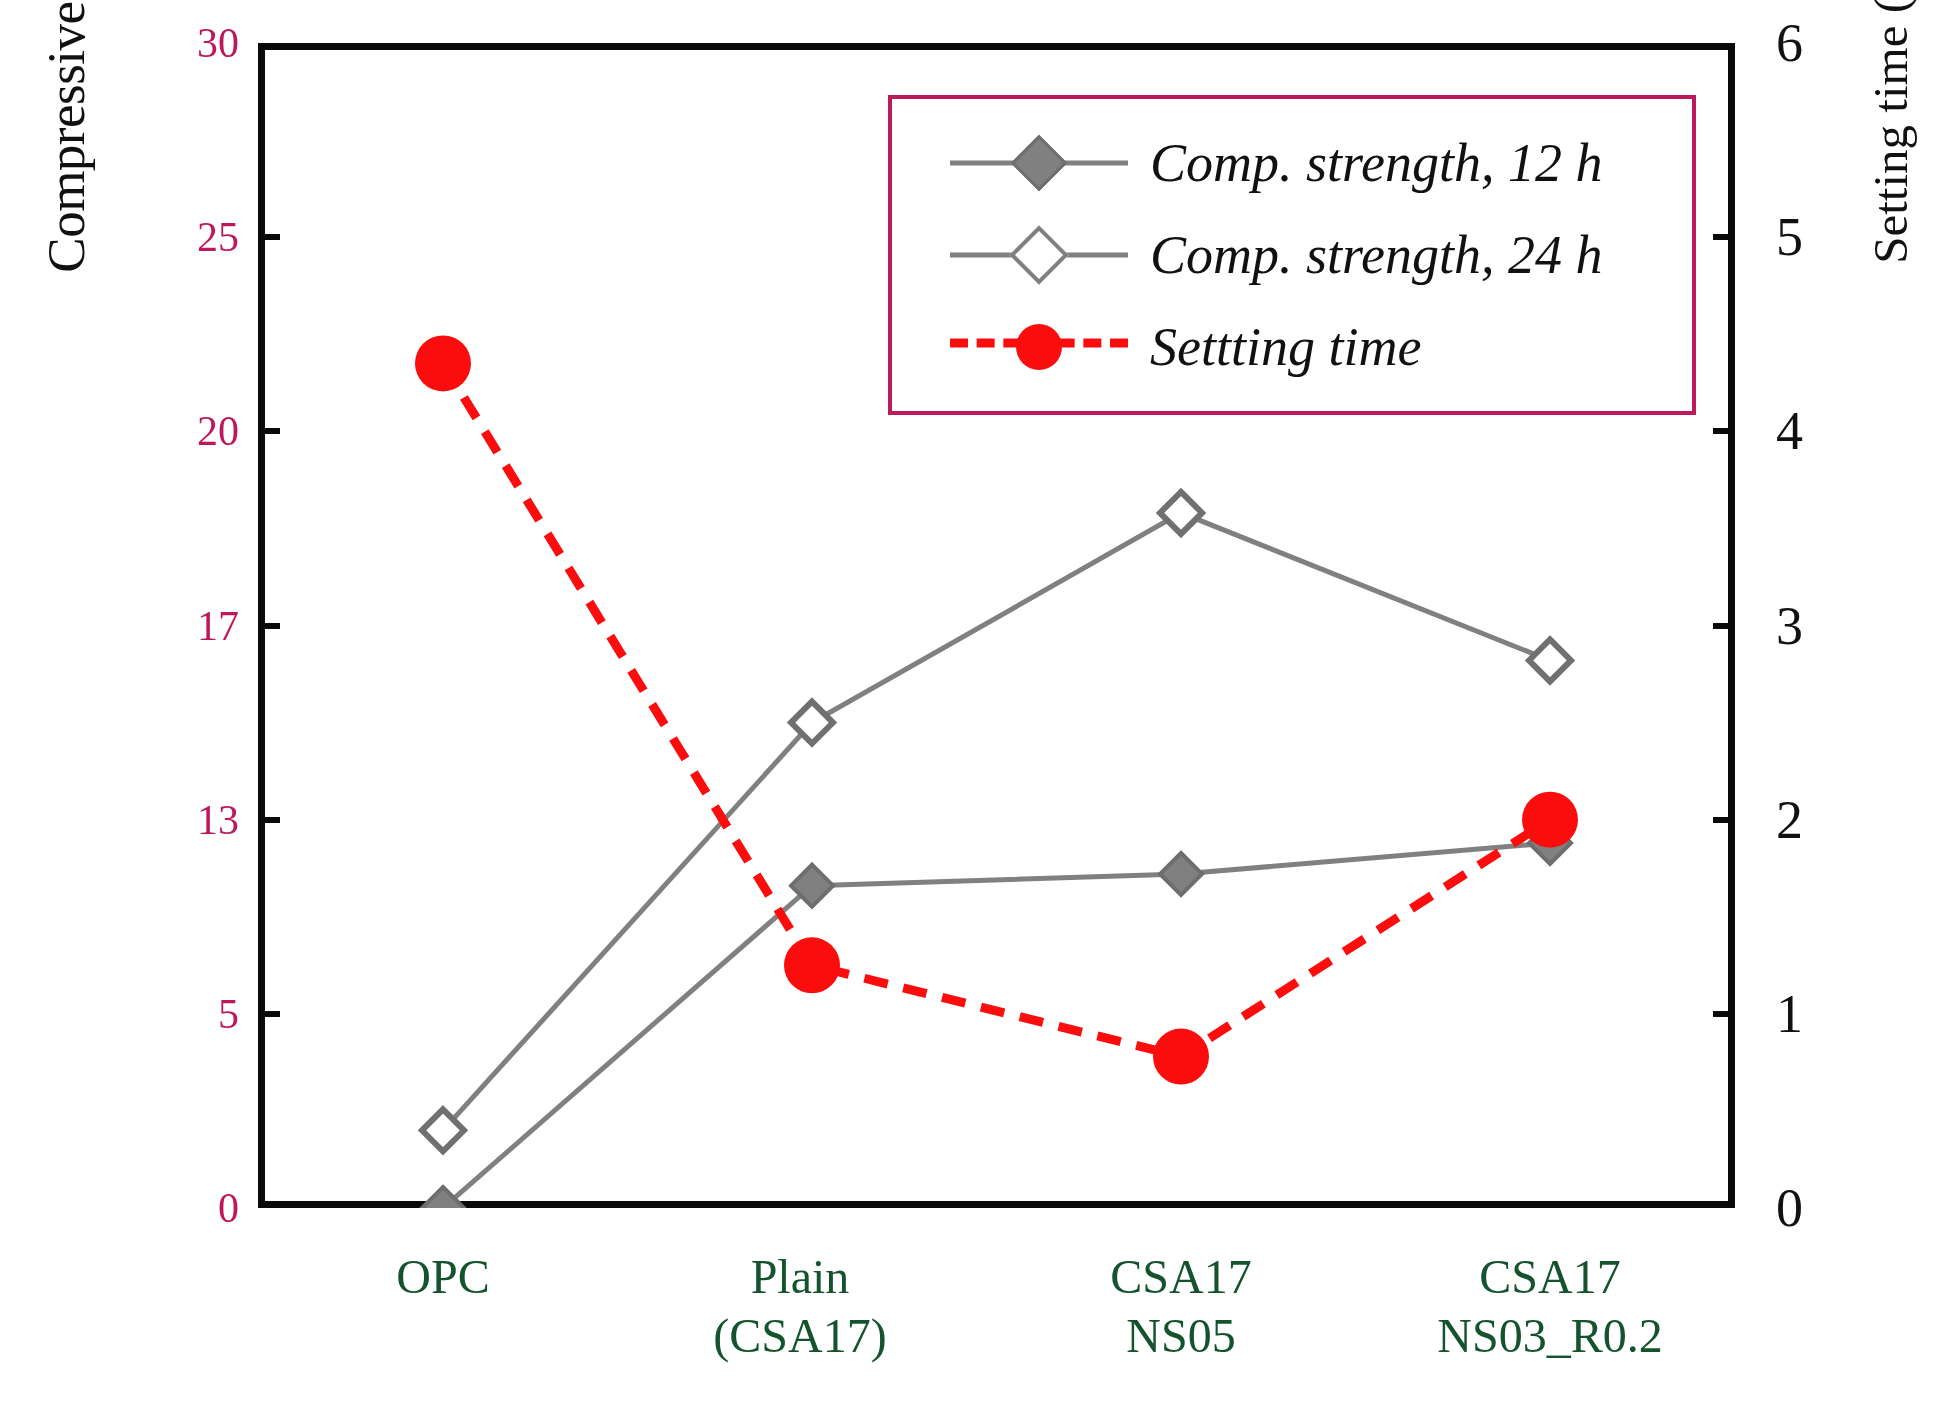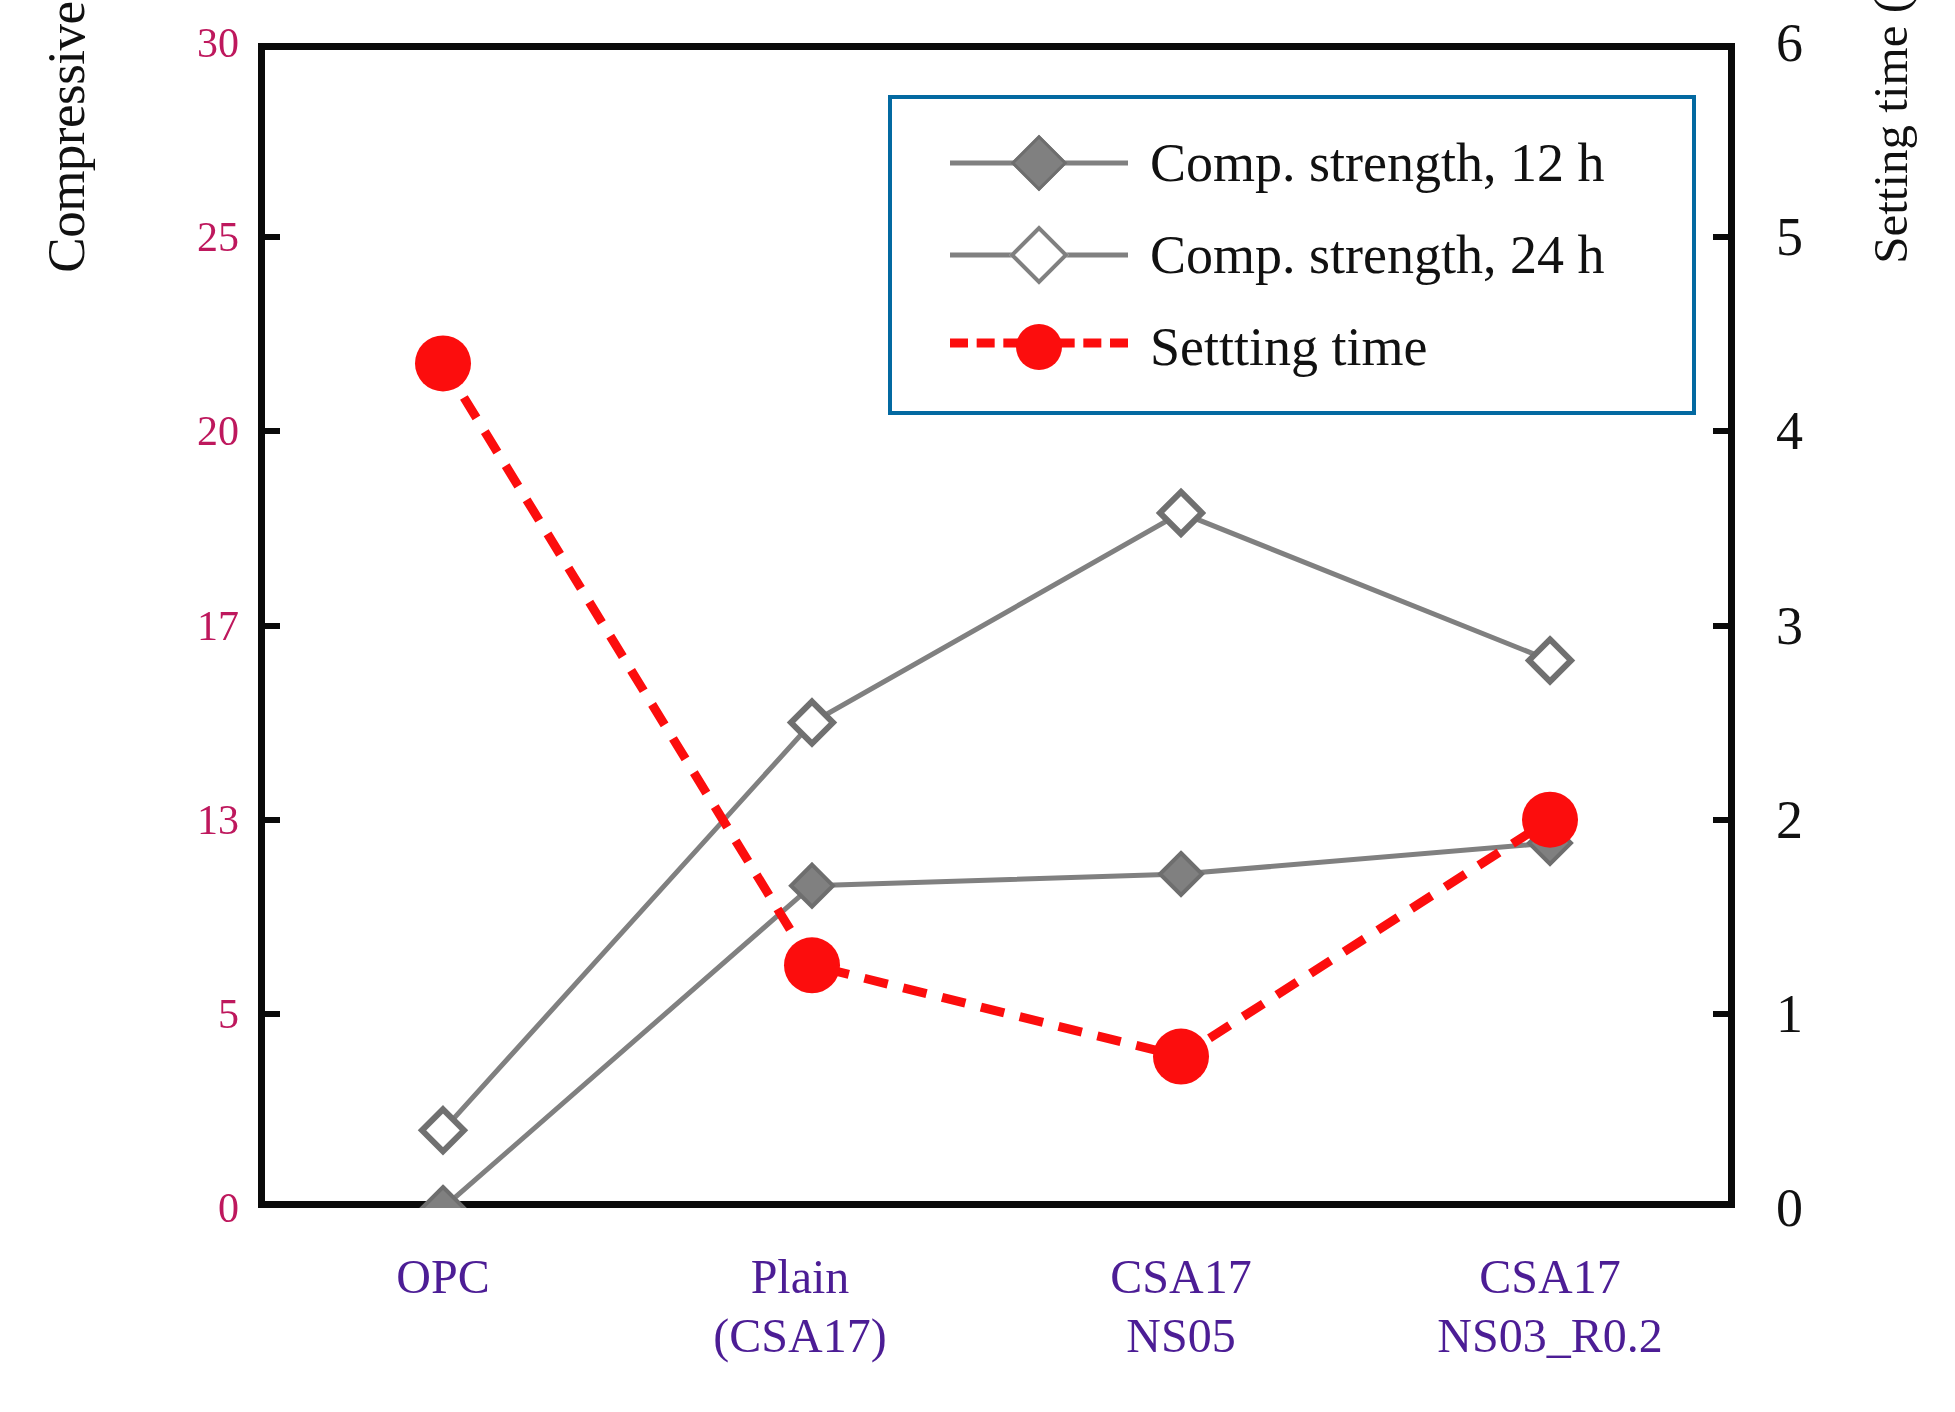--- a/index.html
+++ b/index.html
@@ -66,35 +66,36 @@
     text-align: left;
     font-size: 54px;
     color: #111;
     transform: translateY(-50%);
   }
   .xtick {
     position: absolute;
     text-align: center;
     font-size: 48px;
     line-height: 1.22;
-    color: #4c1d95;
+    color: #14532d;
     transform: translateX(-50%);
     white-space: pre-line;
   }
 
   
   .legend {
     position: absolute;
     left: 888px;
     top: 95px;
     width: 808px;
-    border: 4px solid #0369a1;
+    border: 4px solid #be185d;
     background: #ffffff;
     padding: 18px 0 18px 0;
     box-sizing: border-box;
+    font-style: italic;
   }
   .legend-row {
     display: flex;
     align-items: center;
     height: 92px;
     padding-left: 58px;
   }
   .legend-key {
     position: relative;
     width: 178px;

